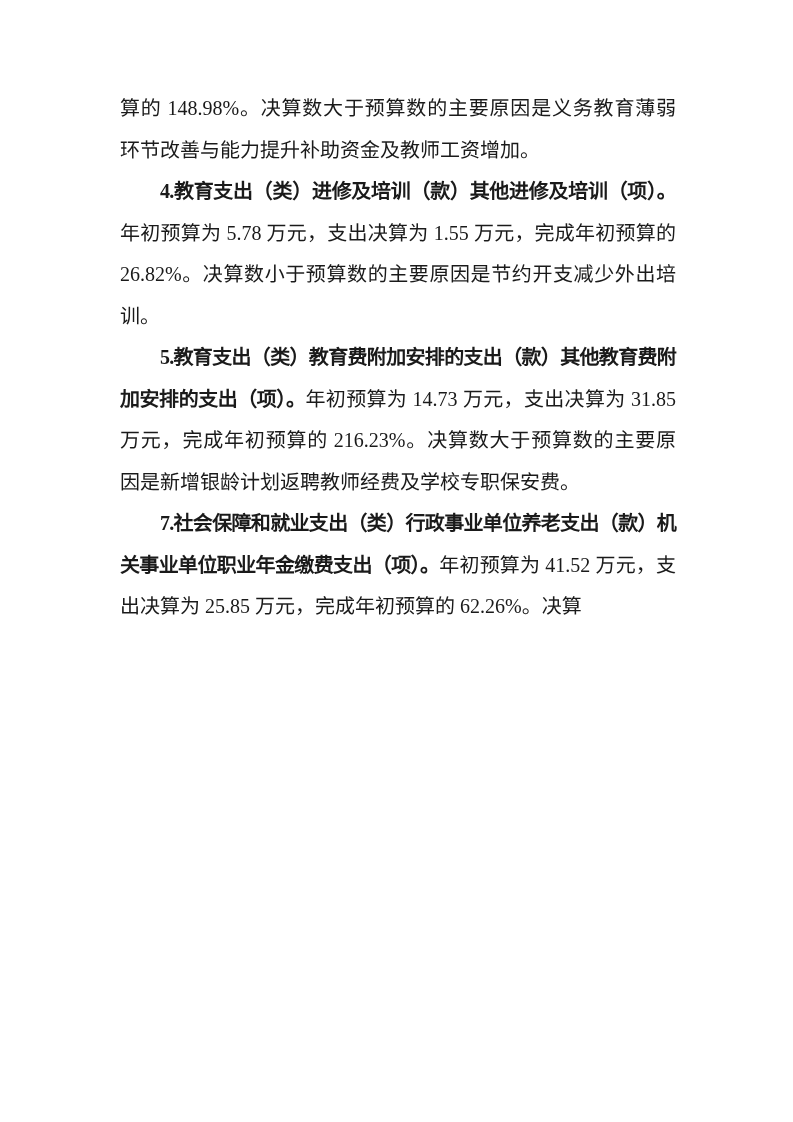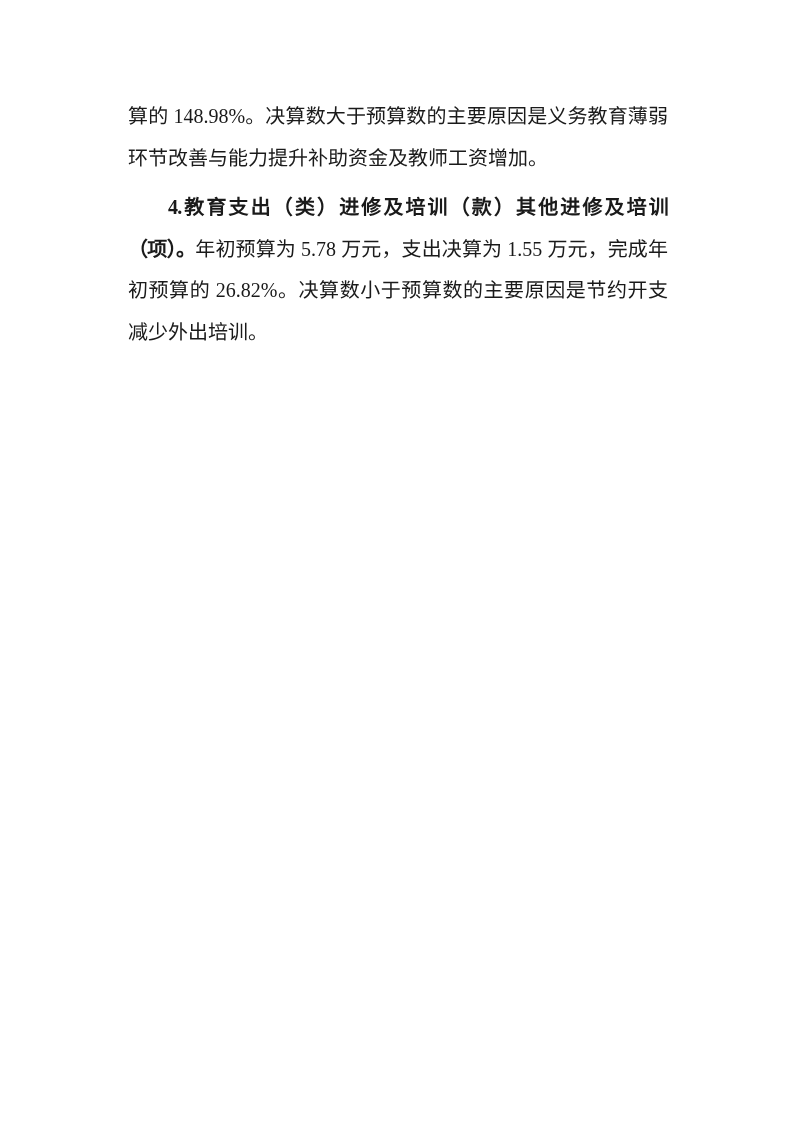--- a/index.html
+++ b/index.html
@@ -22,21 +22,21 @@
     top: 88px;
     width: 556px;
     font-family: "Liberation Serif", "DejaVu Serif", serif;
     font-size: 20px;
     line-height: 41.5px;
     color: #1a1a1a;
     text-align: justify;
     text-justify: inter-ideograph;
   }
   .para {
-    margin: 8px;
+    margin: 0;
     padding: 0;
     text-indent: 2em;
   }
   .para.continuation {
     text-indent: 0;
   }
   .lead {
     font-weight: bold;
     letter-spacing: -0.8px;
   }
@@ -45,17 +45,19 @@
 <body>
 
 <div class="page">
   <div class="content">
 
     <p class="para continuation"><span class="body">算的 148.98%。决算数大于预算数的主要原因是义务教育薄弱环节改善与能力提升补助资金及教师工资增加。</span></p>
 
 
     <p class="para"><span class="lead">4.教育支出（类）进修及培训（款）其他进修及培训（项）。</span><span class="body">年初预算为 5.78 万元，支出决算为 1.55 万元，完成年初预算的 26.82%。决算数小于预算数的主要原因是节约开支减少外出培训。</span></p>
 
+    <p class="para"><span class="lead">5.教育支出（类）教育费附加安排的支出（款）其他教育费附加安排的支出（项）。</span><span class="body">年初预算为 14.73 万元，支出决算为 31.85 万元，完成年初预算的 216.23%。决算数大于预算数的主要原因是新增银龄计划返聘教师经费及学校专职保安费。</span></p>
 
 
+    <p class="para"><span class="lead">7.社会保障和就业支出（类）行政事业单位养老支出（款）机关事业单位职业年金缴费支出（项）。</span><span class="body">年初预算为 41.52 万元，支出决算为 25.85 万元，完成年初预算的 62.26%。决算</span></p>
 
   </div>
 </div>
 
 </body></html>

